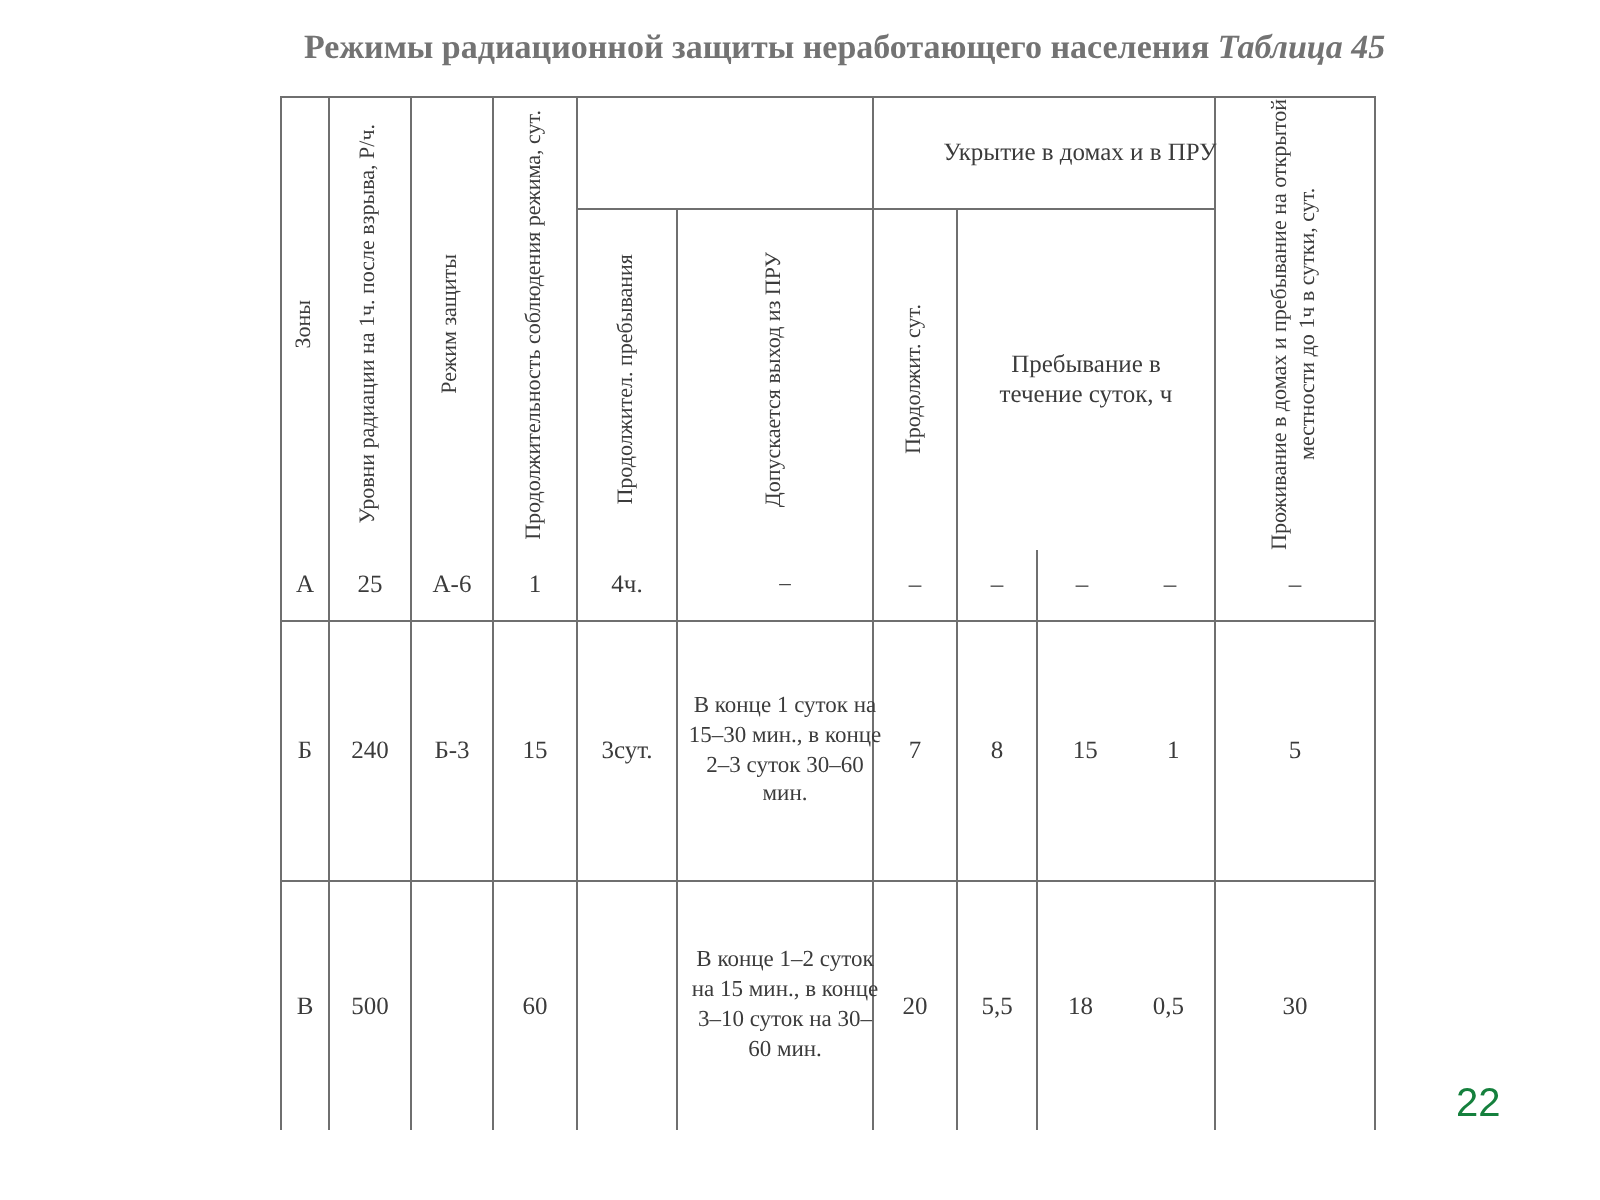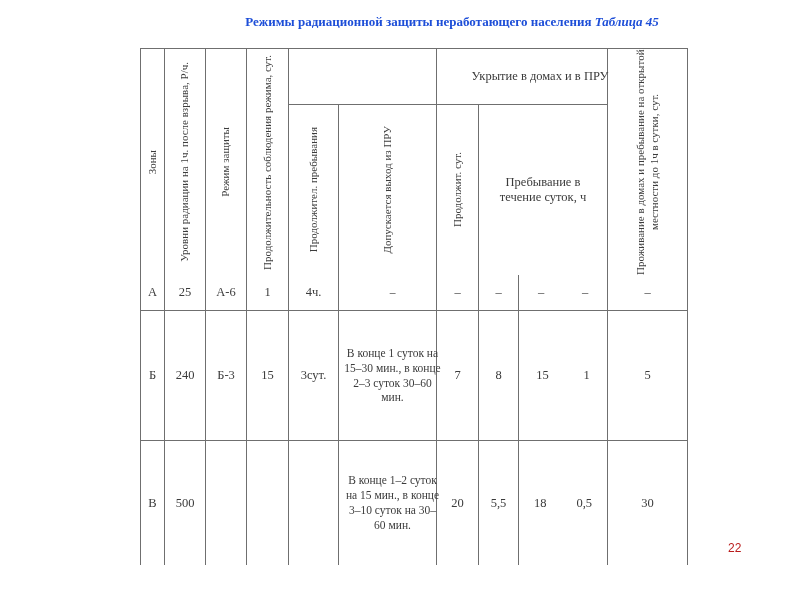--- a/index.html
+++ b/index.html
@@ -1,43 +1,43 @@
 <!DOCTYPE html>
 <html><head>
 <meta charset="utf-8">
 <style>
   html,body{margin:0;padding:0;}
   body{
     width:800px;height:600px;position:relative;background:#ffffff;
     font-family:"Liberation Serif", serif;color:#3b3b3b;overflow:hidden;
   }
   .title{
-    position:absolute;left:152px;top:14px;width:600px;text-align:center;
-    font-size:13px;font-weight:bold;color:#1d4ed8;white-space:nowrap;
+    position:absolute;left:152px;top:14px;width:600px;text-align:left;
+    font-size:17px;font-weight:bold;color:#737373;white-space:nowrap;
   }
   .title .suffix{font-style:italic;font-weight:bold;}
   .tbl{position:absolute;left:140px;top:48px;width:548px;height:517px;}
   .vl,.hl{position:absolute;background:#6f6f6f;}
   .vl{width:1px;}
   .hl{height:1px;}
   .cell{
     position:absolute;display:flex;align-items:center;justify-content:center;
     font-size:12.5px;line-height:1.2;text-align:center;overflow:hidden;
   }
   .hdr{font-size:11px;line-height:1.25;color:#3c3c3c;}
   .rot{
     writing-mode:vertical-rl;transform:rotate(180deg);
     text-align:center;max-height:100%;
   }
   .small{font-size:11.5px;line-height:1.3;padding:0 5px;}
   .split{justify-content:space-around;}
   .pad{padding:0 18px;}
   .pagenum{
-    position:absolute;left:728px;top:541px;font-size:12px;
-    font-family:"Liberation Sans", sans-serif;color:#b91c1c;
+    position:absolute;left:728px;top:541px;font-size:20px;
+    font-family:"Liberation Sans", sans-serif;color:#15803d;
   }
 </style>
 </head>
 <body>
 
 <div class="title">
   <span>Режимы радиационной защиты неработающего населения</span>
   <span> </span>
   <span class="suffix">Таблица 45</span>
 </div>
@@ -156,20 +156,23 @@
   <div class="cell" style="left:468px;top:263px;width:79px;height:129px">
       <span>5</span>
     </div>
 
   <div class="cell" style="left:1px;top:393px;width:23px;height:124px">
       <span>В</span>
     </div>
   <div class="cell" style="left:25px;top:393px;width:40px;height:124px">
       <span>500</span>
     </div>
+  <div class="cell" style="left:107px;top:393px;width:41px;height:124px">
+      <span>60</span>
+    </div>
   <div class="cell small" style="left:199px;top:393px;width:97px;height:124px">
       <span>В конце 1–2 суток на 15 мин., в конце 3–10 суток на 30–60 мин.</span>
     </div>
   <div class="cell" style="left:297px;top:393px;width:41px;height:124px">
       <span>20</span>
     </div>
   <div class="cell" style="left:339px;top:393px;width:39px;height:124px">
       <span>5,5</span>
     </div>
   <div class="cell split" style="left:379px;top:393px;width:88px;height:124px">

